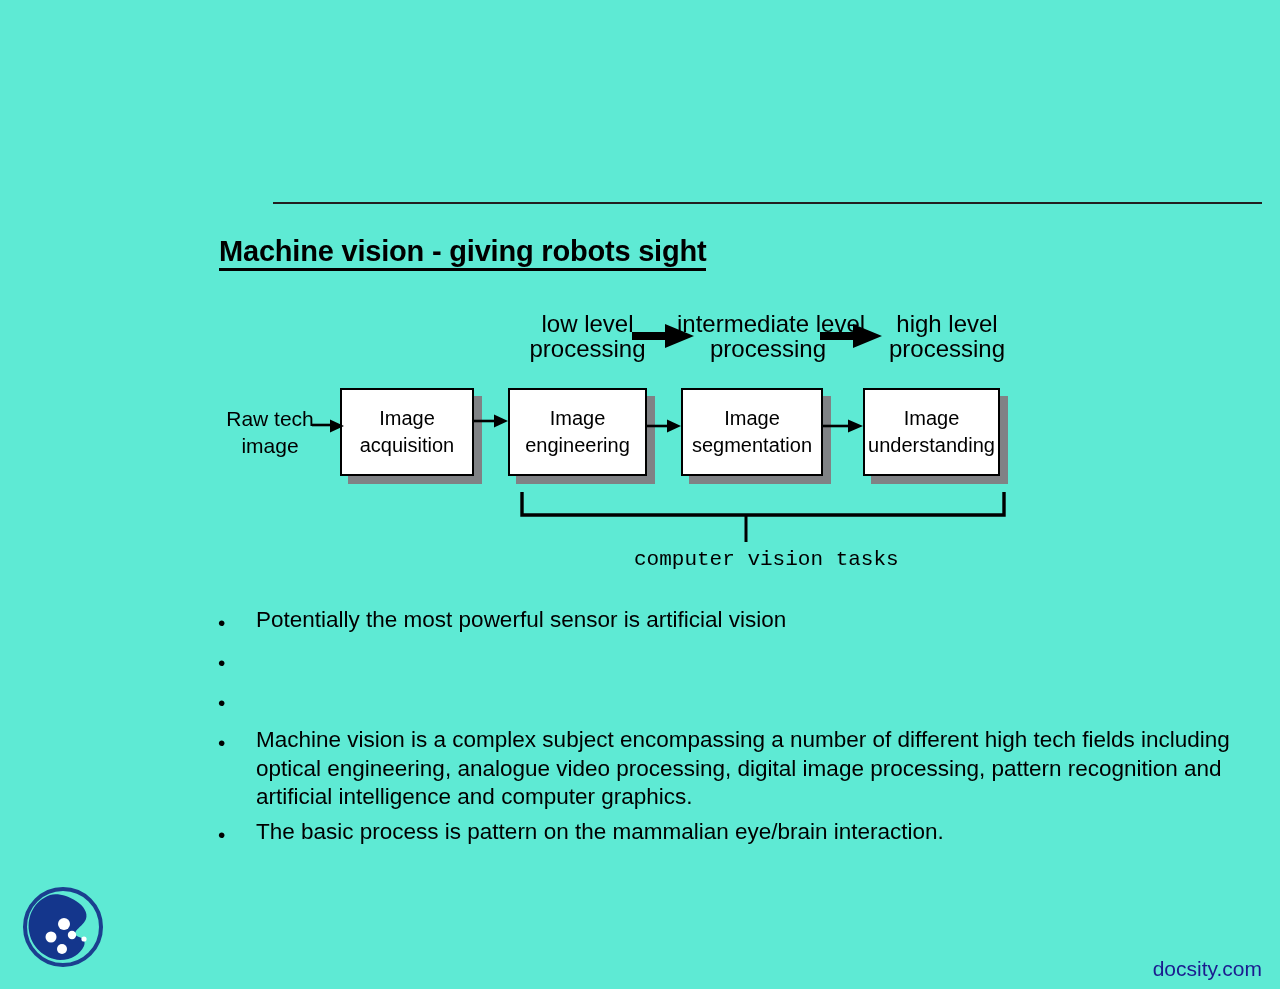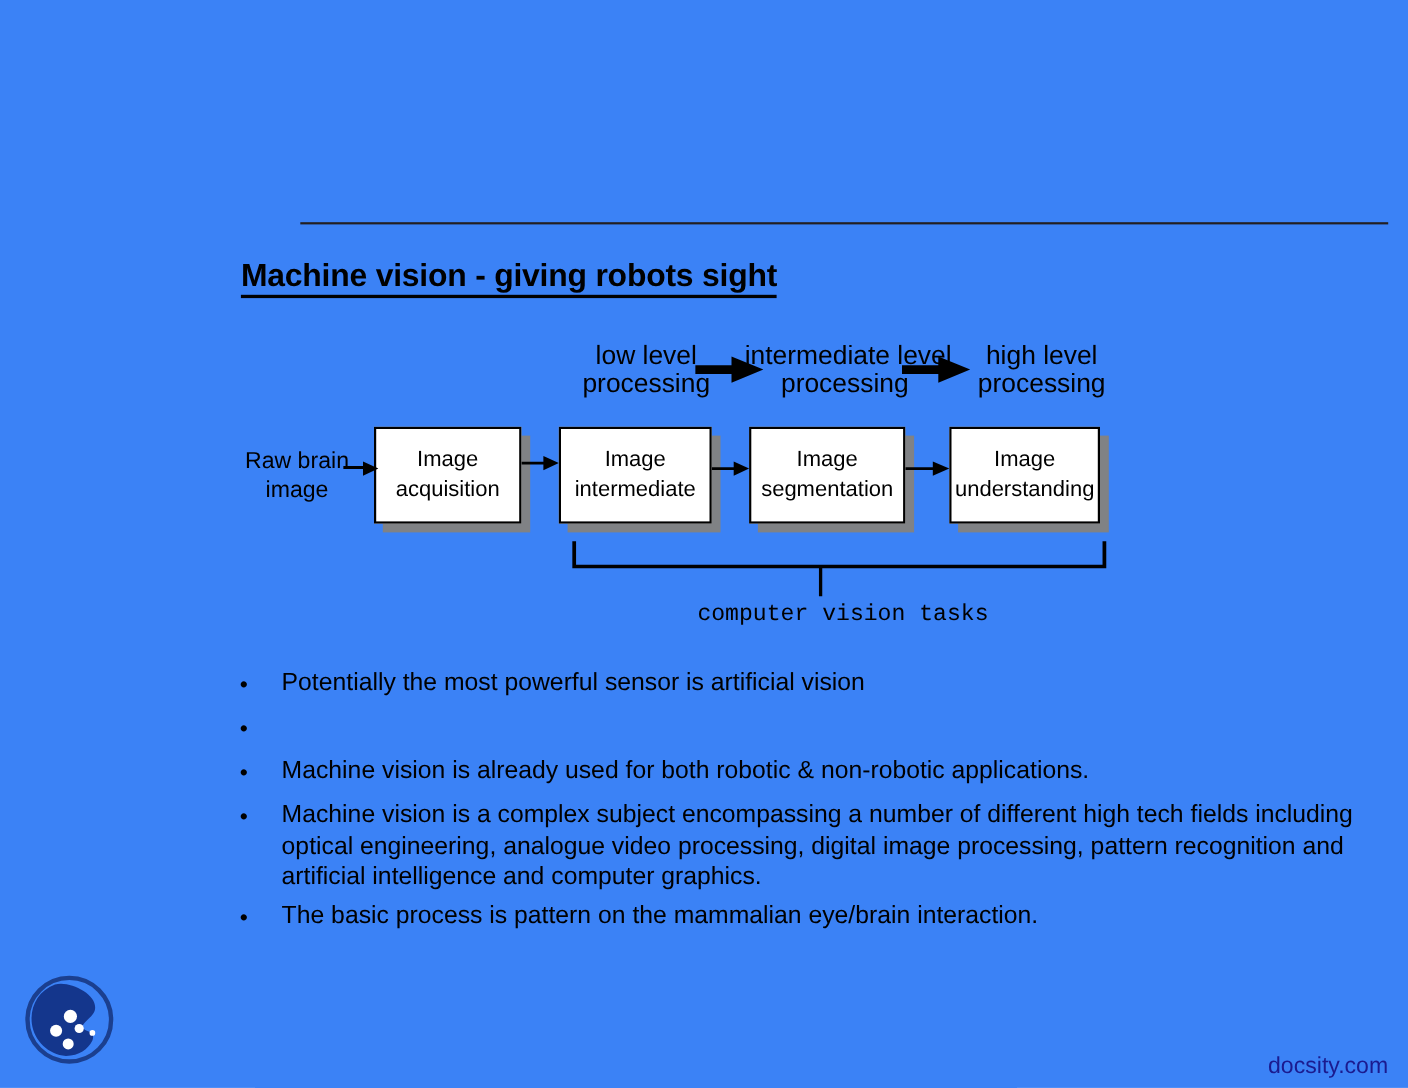--- a/index.html
+++ b/index.html
@@ -9,21 +9,21 @@
     background: #ffffff;
   }
   body {
     font-family: "Liberation Sans", sans-serif;
     color: #000000;
   }
   #slide {
     position: relative;
     width: 1280px;
     height: 989px;
-    background: #3b82f6;
+    background: #5eead4;
     overflow: hidden;
   }
 
   
   .top-rule {
     position: absolute;
     left: 273px;
     top: 202px;
     width: 989px;
     height: 0;
@@ -178,42 +178,42 @@
 
     <svg class="blockarrow" style="left:632px; top:322px; width:62px; height:28px;" viewBox="0 0 62 28">
       <path d="M0 10 L33 10 L33 2 L62 14 L33 26 L33 18 L0 18 Z" fill="#000000"></path>
     </svg>
 
     <svg class="blockarrow" style="left:820px; top:322px; width:62px; height:28px;" viewBox="0 0 62 28">
       <path d="M0 10 L33 10 L33 2 L62 14 L33 26 L33 18 L0 18 Z" fill="#000000"></path>
     </svg>
 
     <div class="side-label" style="left:218px; top:405px; width:104px;">
-      <div>Raw brain</div>
+      <div>Raw tech</div>
       <div>image</div>
     </div>
 
     <svg class="thin-arrow" style="left:312px; top:419px; width:32px; height:14px;" viewBox="0 0 32 14">
       <path d="M0 6 L21 6 L21 6 L21 6" stroke="#000" stroke-width="2.6" fill="none"></path>
       <path d="M18 0.5 L32 7 L18 13.5 Z" fill="#000000"></path>
     </svg>
 
     <div class="box-shadow" style="left:348px; top:396px; width:134px; height:88px;"></div>
     <div class="box-shadow" style="left:516px; top:396px; width:139px; height:88px;"></div>
     <div class="box-shadow" style="left:689px; top:396px; width:142px; height:88px;"></div>
     <div class="box-shadow" style="left:871px; top:396px; width:137px; height:88px;"></div>
 
     <div class="box" style="left:340px; top:388px; width:134px; height:88px;">
       <span>Image</span>
       <span>acquisition</span>
     </div>
 
     <div class="box" style="left:508px; top:388px; width:139px; height:88px;">
       <span>Image</span>
-      <span>intermediate</span>
+      <span>engineering</span>
     </div>
 
     <div class="box" style="left:681px; top:388px; width:142px; height:88px;">
       <span>Image</span>
       <span>segmentation</span>
     </div>
 
     <div class="box" style="left:863px; top:388px; width:137px; height:88px;">
       <span>Image</span>
       <span>understanding</span>
@@ -248,21 +248,20 @@
       <div class="bullet-dot">•</div>
       <div class="bullet-text">Potentially the most powerful sensor is artificial vision</div>
     </div>
 
     <div class="bullet-row">
       <div class="bullet-dot">•</div>
     </div>
 
     <div class="bullet-row">
       <div class="bullet-dot">•</div>
-      <div class="bullet-text">Machine vision is already used for both robotic &amp; non-robotic applications.</div>
     </div>
 
     <div class="bullet-row">
       <div class="bullet-dot">•</div>
       <div class="bullet-text">Machine vision is a complex subject encompassing a number of different high tech fields including optical engineering, analogue video processing, digital image processing, pattern recognition and artificial intelligence and computer graphics.</div>
     </div>
 
     <div class="bullet-row">
       <div class="bullet-dot">•</div>
       <div class="bullet-text">The basic process is pattern on the mammalian eye/brain interaction.</div>

